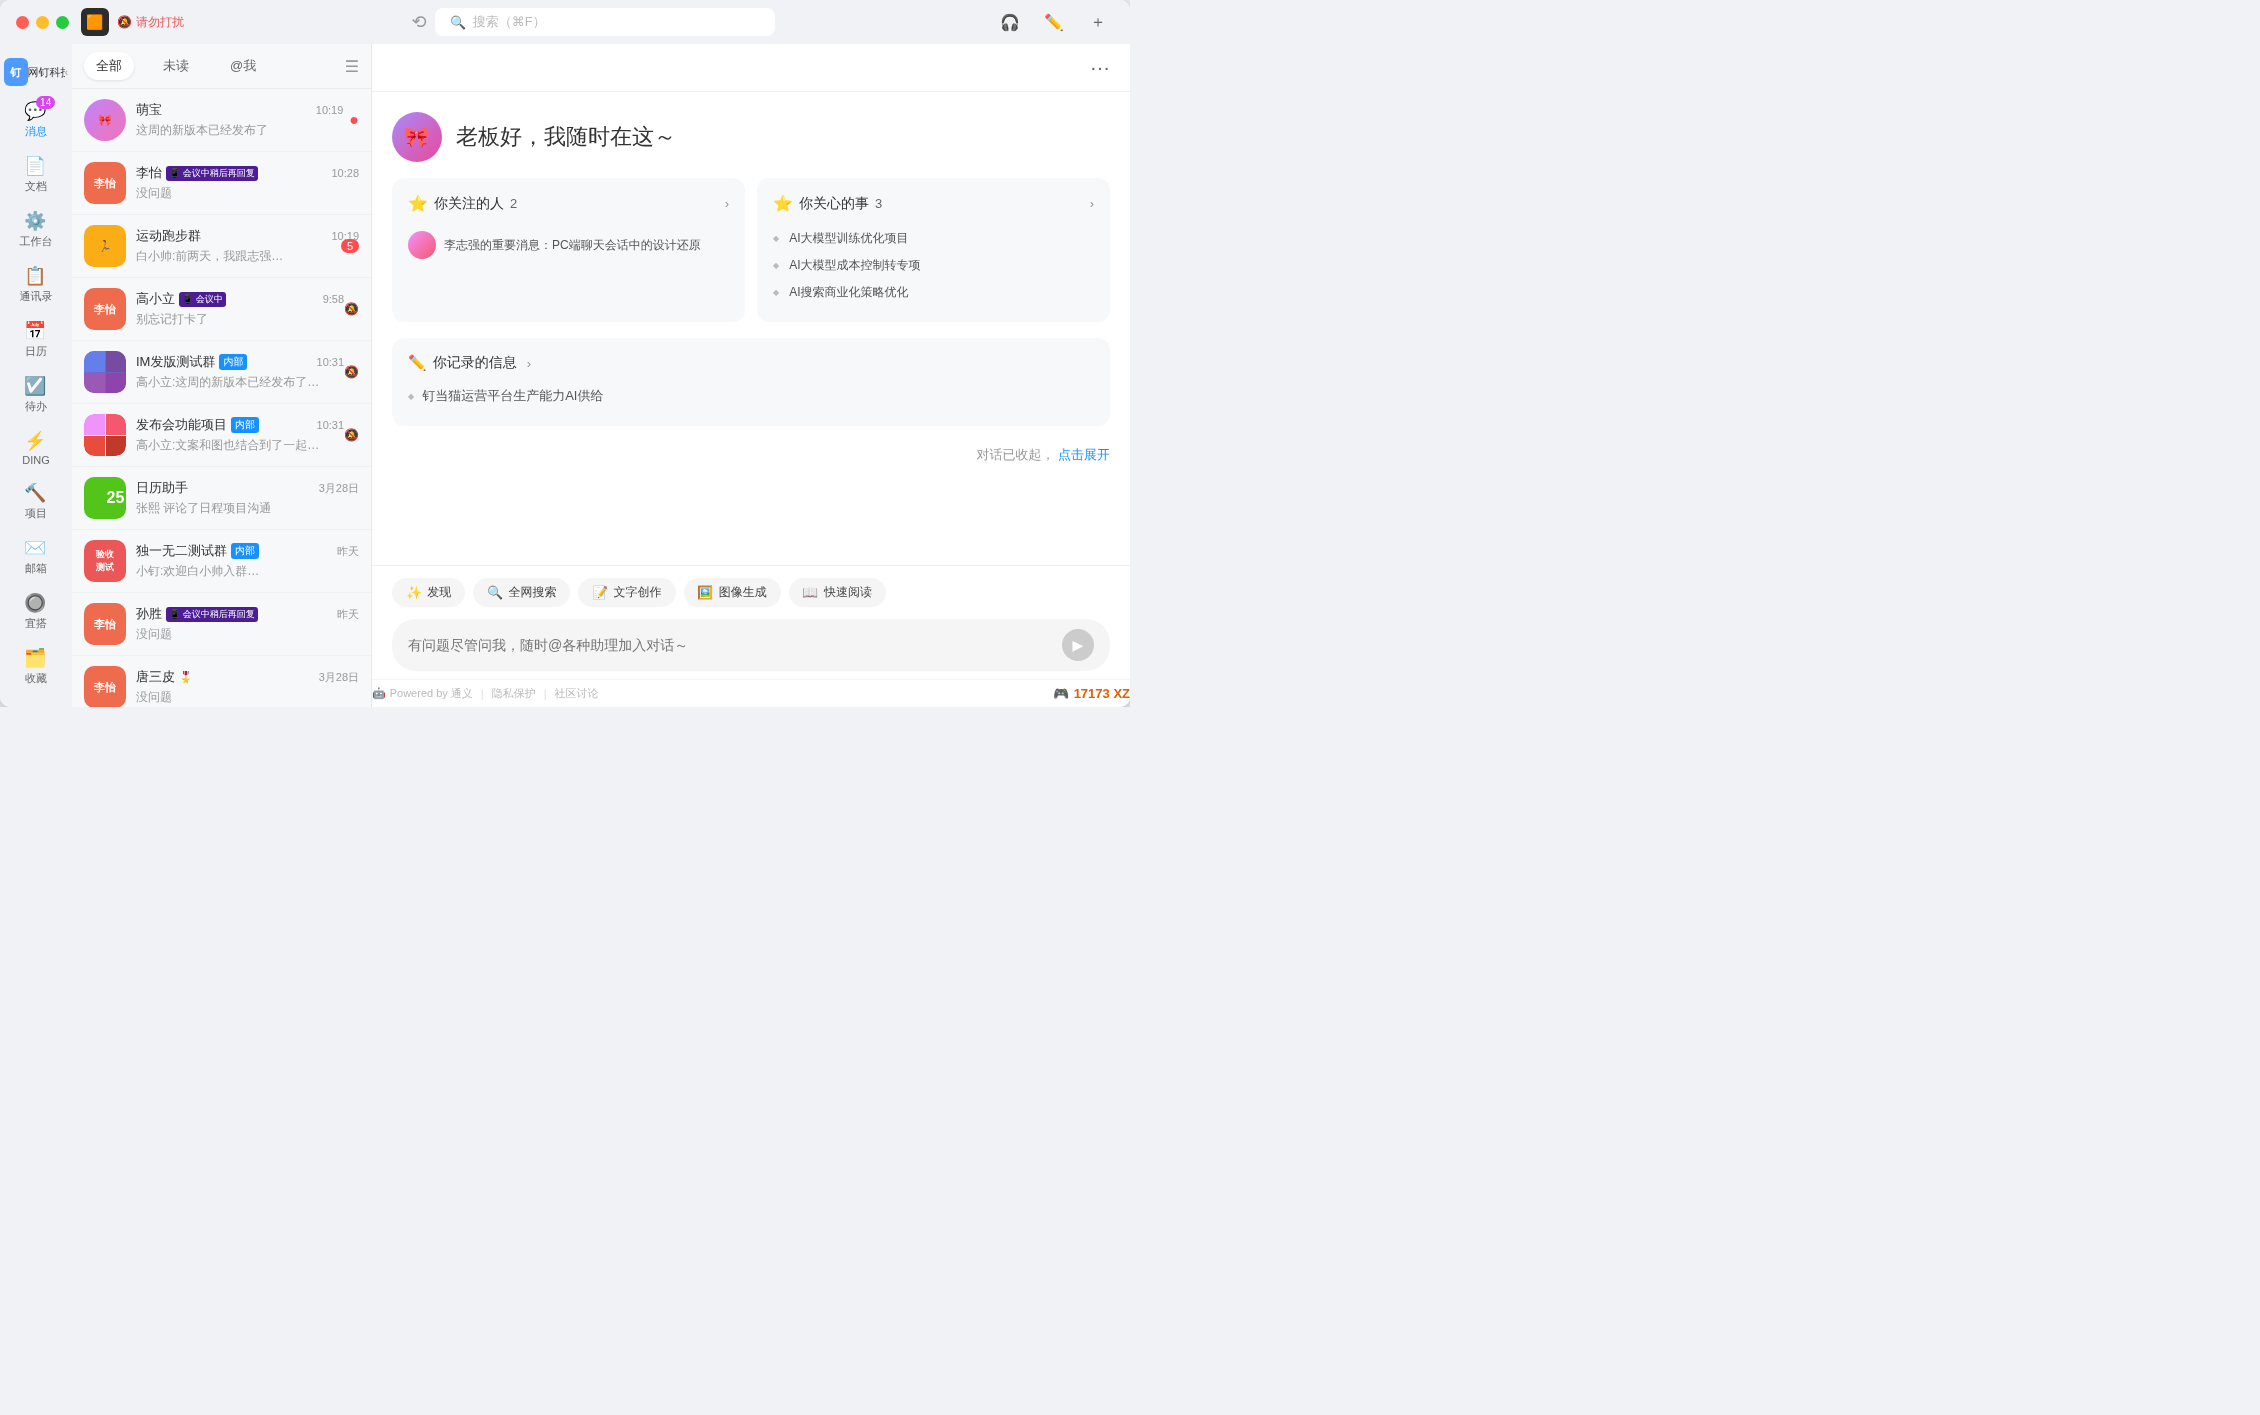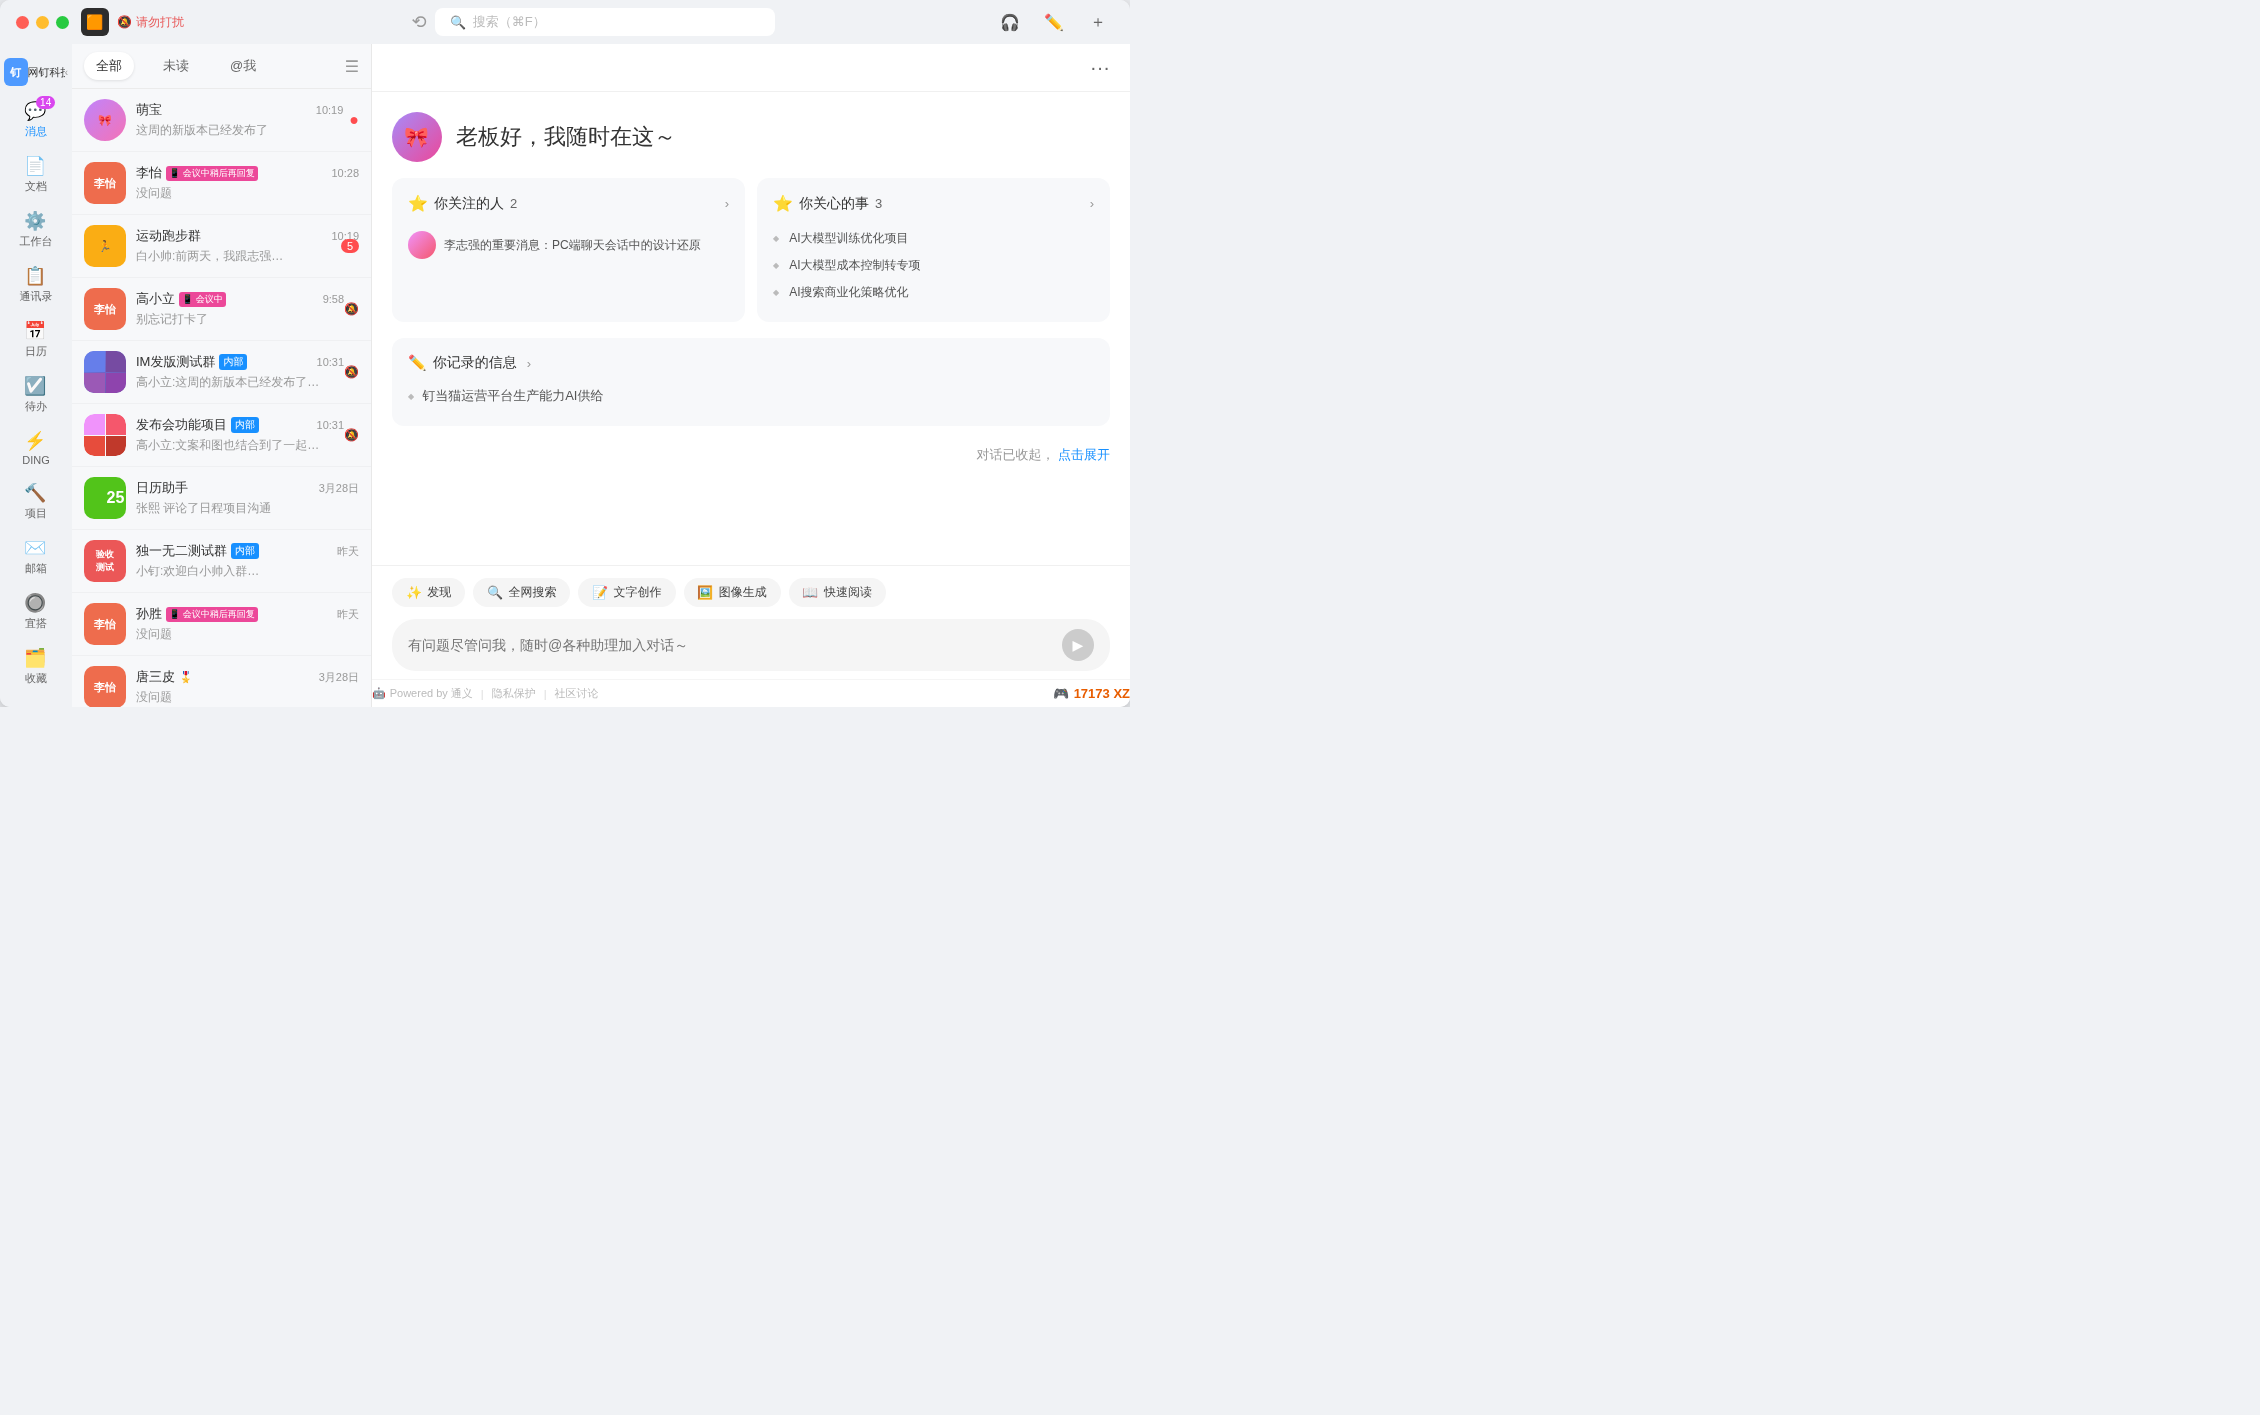--- a/index.html
+++ b/index.html
@@ -538,21 +538,21 @@
       gap: 4px;
       color: #e85d00;
       font-weight: bold;
       font-size: 13px;
     }
 
     
     .group-av-im { background: linear-gradient(135deg, #667eea, #764ba2); }
 
     .meeting-badge {
-      background: #ec4899;
+      background: #4c1d95;
       color: white;
       font-size: 9px;
       padding: 1px 3px;
       border-radius: 3px;
       display: inline-flex;
       align-items: center;
       gap: 2px;
     }
 
     .sidebar-org-row {

